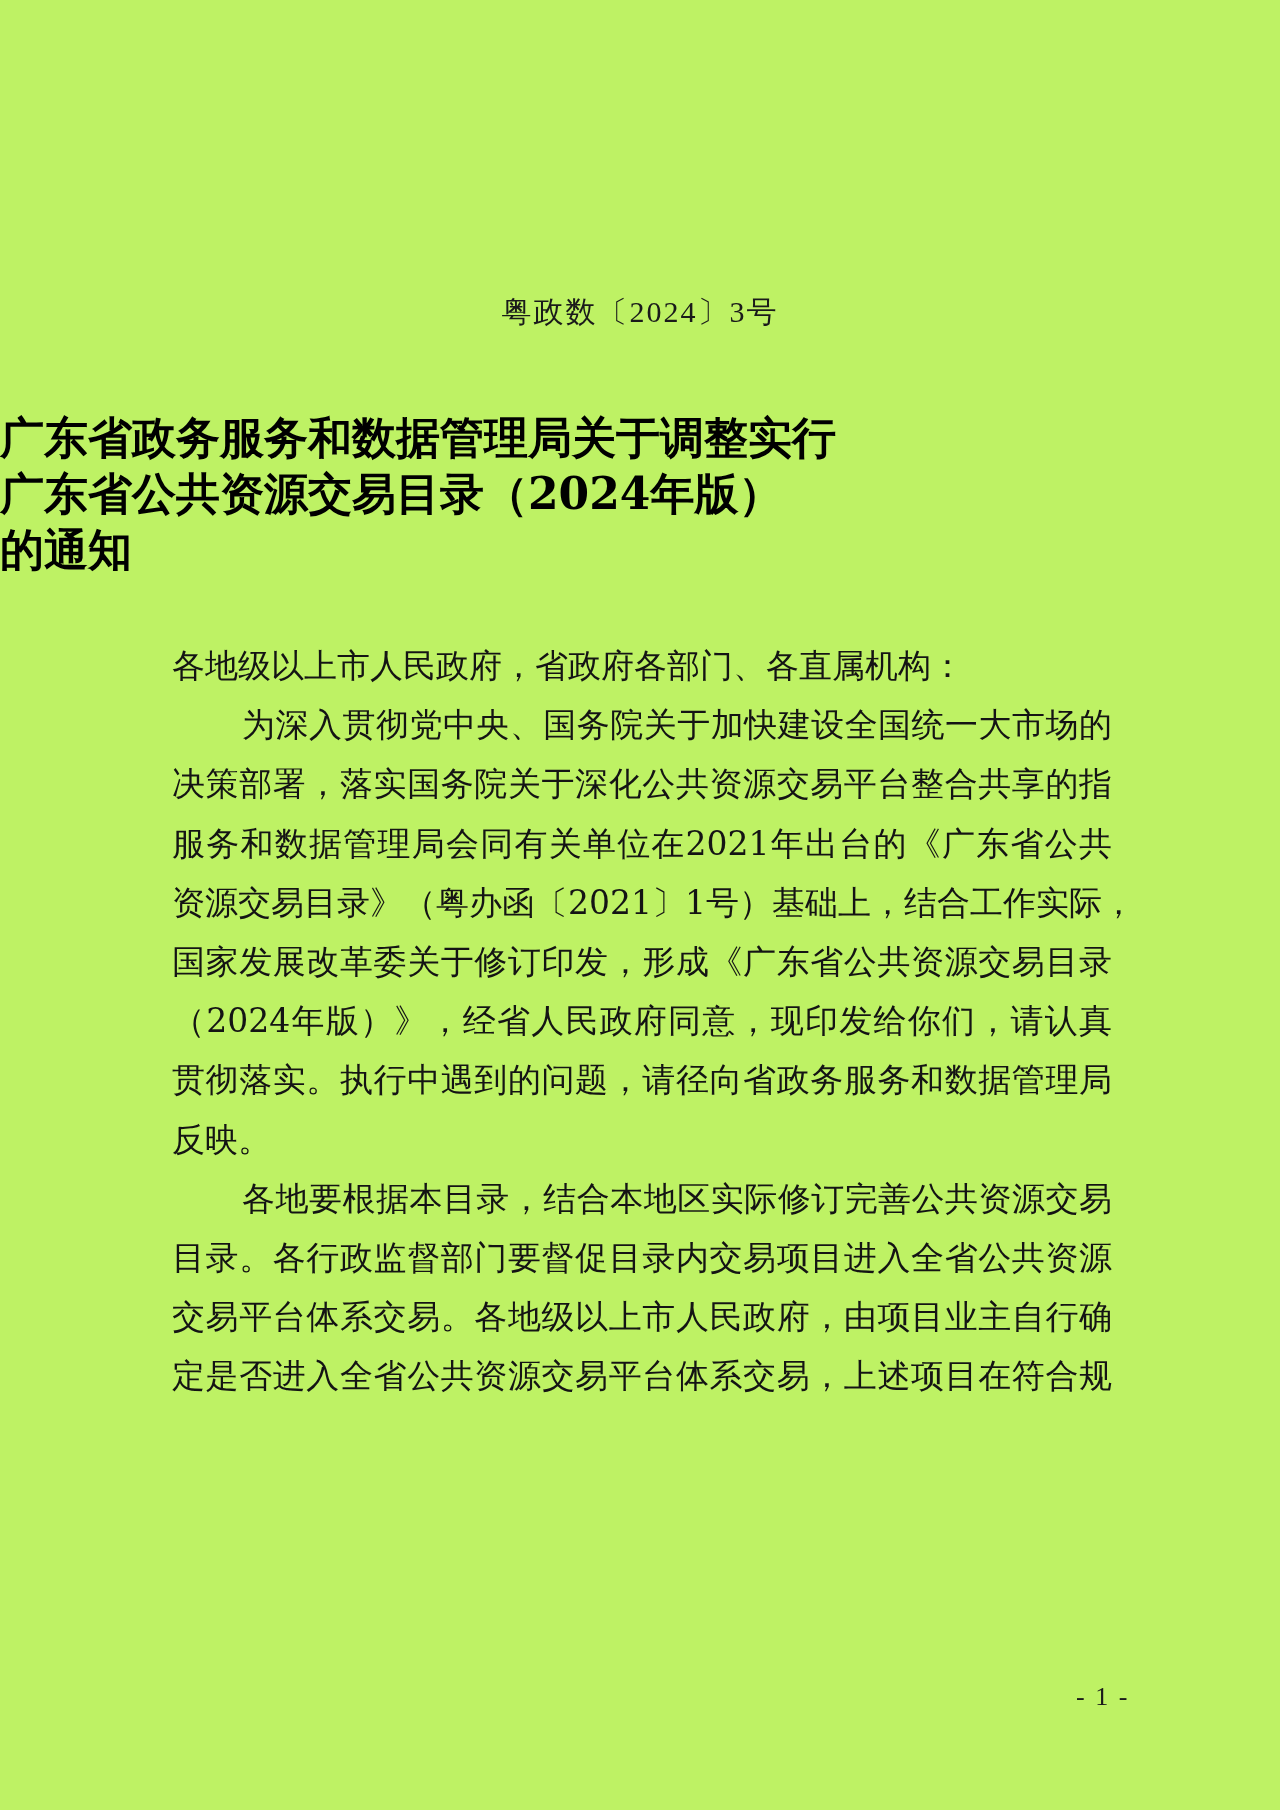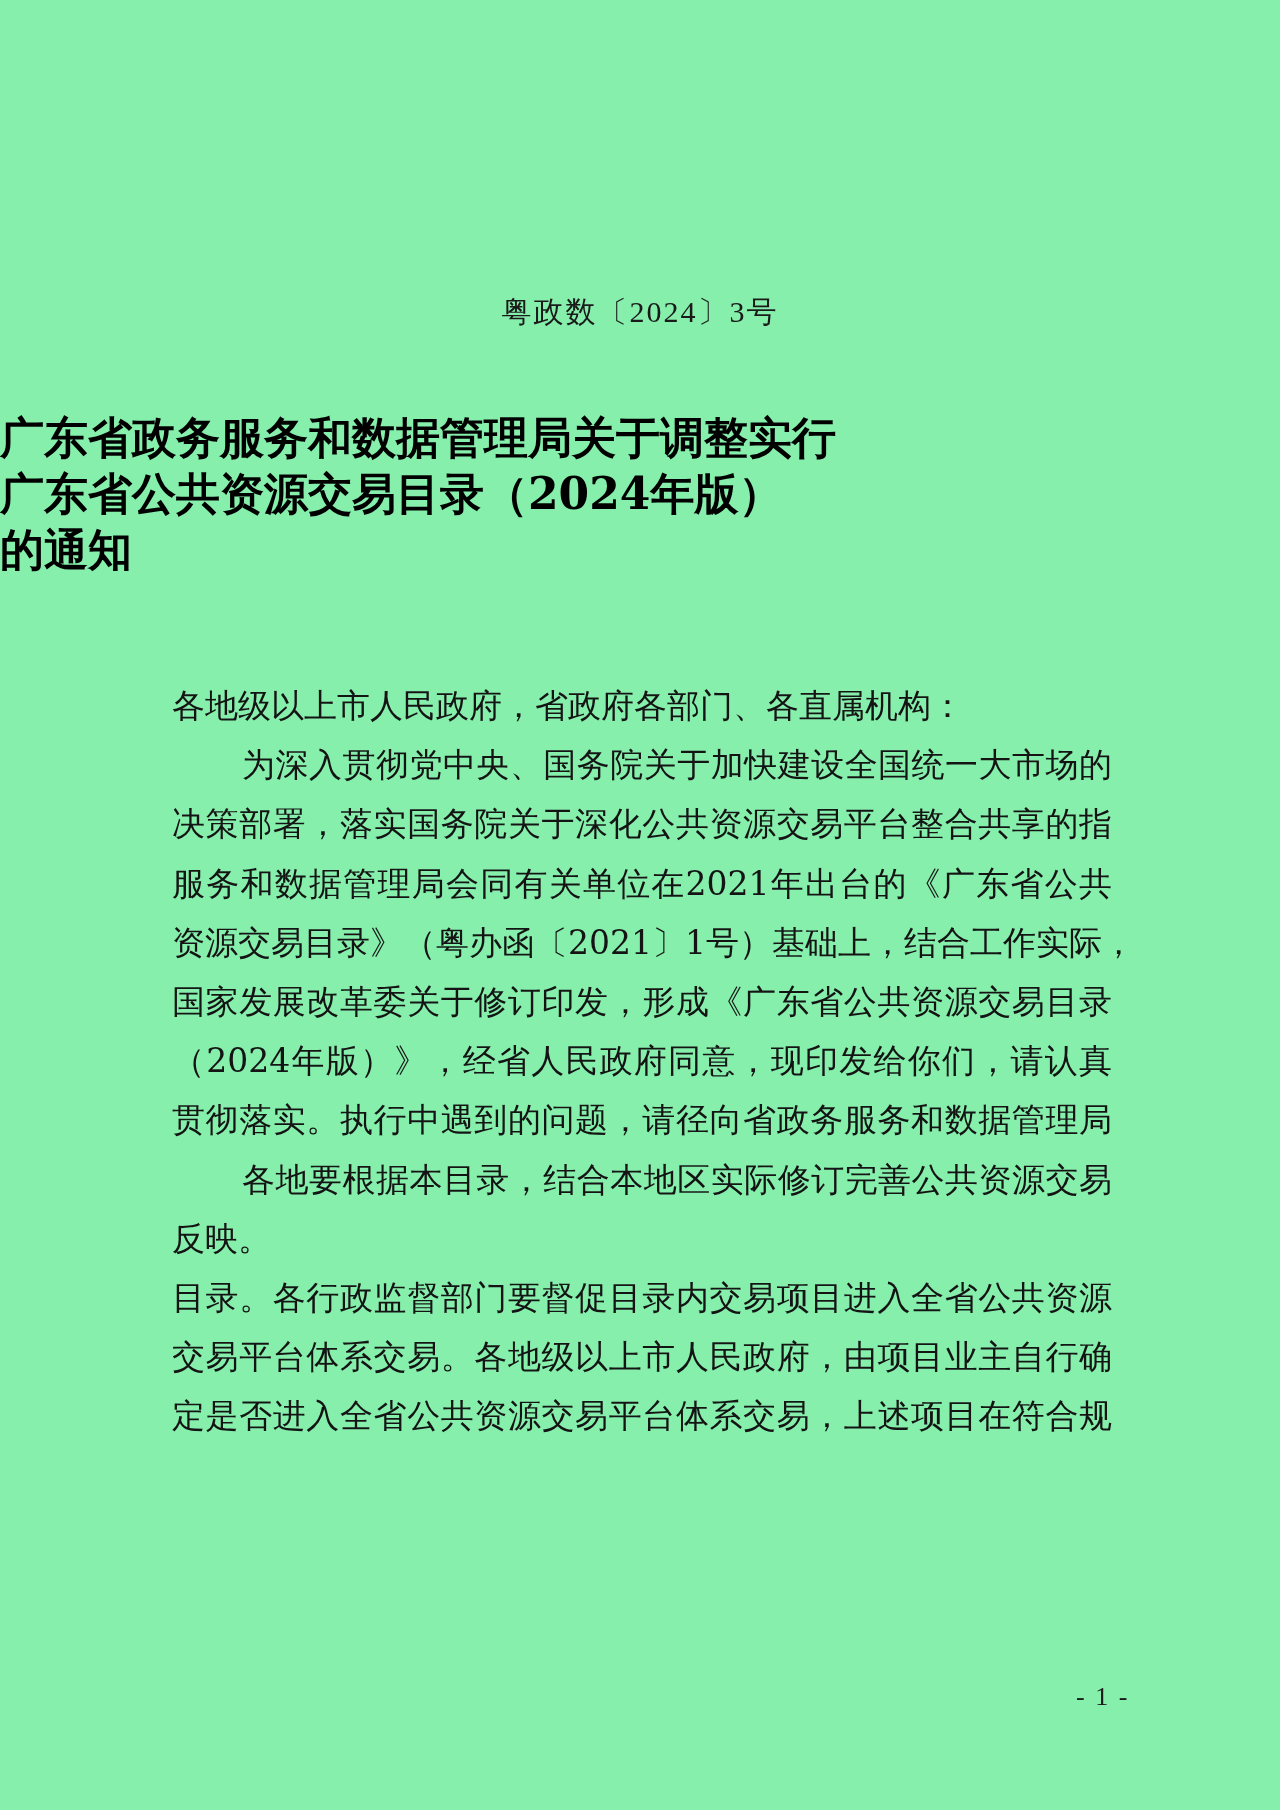--- a/index.html
+++ b/index.html
@@ -12,21 +12,21 @@
       height: 1810px;
       position: relative;
       overflow: hidden;
       color: #111111;
     }
     .page {
       position: absolute;
       left: 0; top: 0;
       width: 1280px;
       height: 1810px;
-      background: #86efac;
+      background: #bef264;
     }
     .doc-number {
       position: absolute;
       top: 292px;
       left: 0;
       width: 1280px;
       text-align: center;
       font-family: "Liberation Serif", "DejaVu Serif", serif;
       font-size: 30px;
       letter-spacing: 2px;
@@ -40,21 +40,21 @@
       text-align: left;
       font-family: "DejaVu Serif", "Liberation Serif", serif;
       font-weight: bold;
       font-size: 44px;
       line-height: 56px;
       color: #000000;
     }
     .title .tline { display: block; white-space: nowrap; }
     .body-text {
       position: absolute;
-      top: 676px;
+      top: 636px;
       left: 172px;
       width: 940px;
       font-family: "DejaVu Serif", "Liberation Serif", serif;
       font-size: 33px;
       line-height: 59.2px;
       color: #141414;
     }
     .body-text .line {
       display: block;
       white-space: nowrap;
@@ -94,23 +94,23 @@
   <div class="body-text">
     <span class="line last">各地级以上市人民政府，省政府各部门、各直属机构：</span>
 
     <span class="line indent">为深入贯彻党中央、国务院关于加快建设全国统一大市场的</span>
     <span class="line">决策部署，落实国务院关于深化公共资源交易平台整合共享的指</span>
     <span class="line">服务和数据管理局会同有关单位在2021年出台的《广东省公共</span>
     <span class="line">资源交易目录》（粤办函〔2021〕1号）基础上，结合工作实际，</span>
     <span class="line">国家发展改革委关于修订印发，形成《广东省公共资源交易目录</span>
     <span class="line">（2024年版）》，经省人民政府同意，现印发给你们，请认真</span>
     <span class="line">贯彻落实。执行中遇到的问题，请径向省政务服务和数据管理局</span>
+    <span class="line last">反映。</span>
+
     <span class="line indent">各地要根据本目录，结合本地区实际修订完善公共资源交易</span>
-
-    <span class="line last">反映。</span>
     <span class="line">目录。各行政监督部门要督促目录内交易项目进入全省公共资源</span>
     <span class="line">交易平台体系交易。各地级以上市人民政府，由项目业主自行确</span>
     <span class="line">定是否进入全省公共资源交易平台体系交易，上述项目在符合规</span>
   </div>
 
   <div class="page-number">- 1 -</div>
 
 </div>
 
 </body></html>

